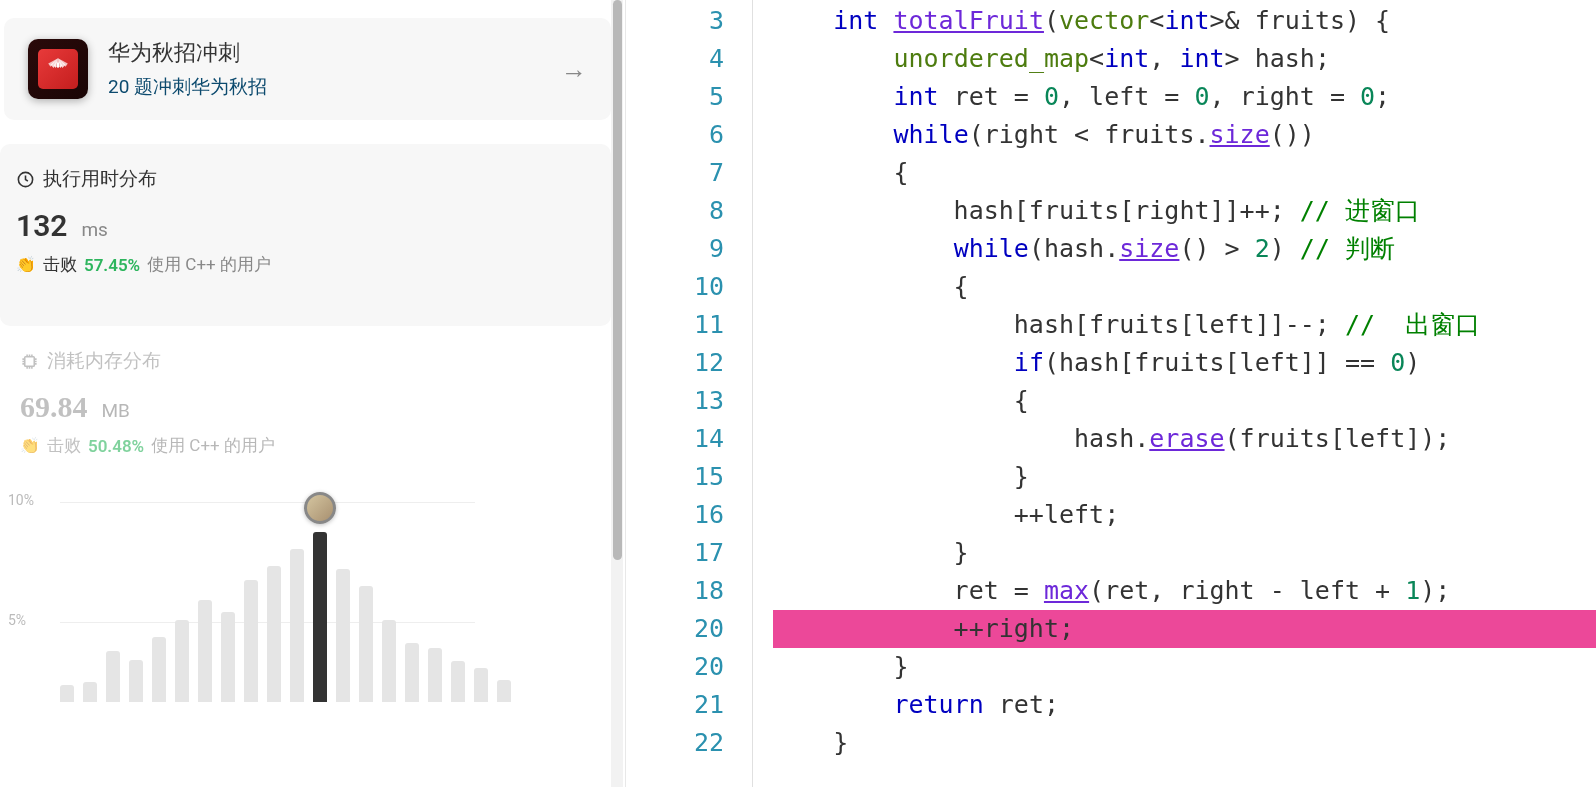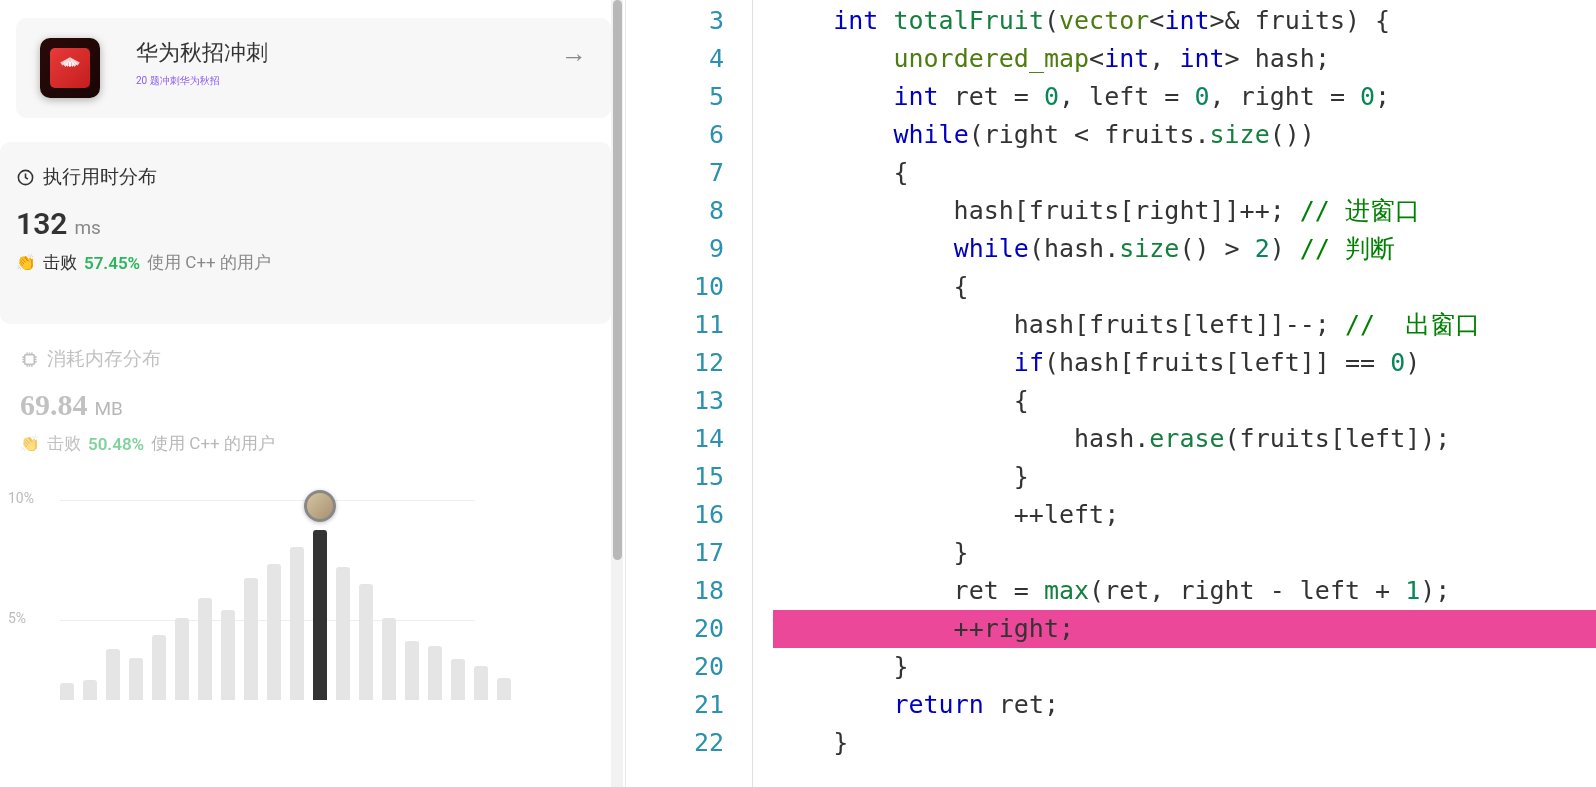--- a/index.html
+++ b/index.html
@@ -13,25 +13,26 @@
     }
     .left-panel {
       width: 625px;
       height: 100%;
       padding: 0;
       overflow-y: auto;
       position: relative;
     }
     .promo-card {
       display: flex;
+      align-items: center;
       background: #f7f7f7;
       border-radius: 10px;
       padding: 20px 24px;
-      margin: 18px 14px 24px 16px;
-      gap: 36px;
+      margin: 18px 14px 24px 4px;
+      gap: 20px;
       cursor: pointer;
     }
     .promo-logo {
       width: 60px;
       height: 60px;
       border-radius: 10px;
       background: linear-gradient(135deg, #2a0a0a, #1a0505);
       display: flex;
       align-items: center;
       justify-content: center;
@@ -42,39 +43,39 @@
       height: 40px;
       background: linear-gradient(135deg, #e83a3a, #c41e1e);
       border-radius: 5px;
       display: flex;
       align-items: center;
       justify-content: center;
     }
     .promo-logo-inner svg { width: 26px; height: 26px; }
     .promo-text { flex: 1; }
     .promo-title { font-size: 22px; font-weight: 500; color: #333; margin-bottom: 6px; }
-    .promo-subtitle { font-size: 10px; color: #8b5cf6; }
+    .promo-subtitle { font-size: 19px; color: #0c4a6e; }
     .promo-arrow { font-size: 26px; color: #888; }
     .stats-card {
       background: #f7f7f7;
       border-radius: 10px;
       padding: 22px 16px;
       margin: 0 14px 22px 0;
     }
     .stats-header {
       display: flex;
       align-items: center;
       gap: 8px;
       margin-bottom: 16px;
       color: #333;
       font-size: 19px;
       font-weight: 500;
     }
     .stats-header svg { width: 19px; height: 19px; }
-    .stats-value { display: flex; align-items: baseline; gap: 7px; margin-bottom: 10px; }
+    .stats-value { display: flex; align-items: baseline; gap: 14px; margin-bottom: 10px; }
     .stats-num { font-size: 30px; font-weight: 600; color: #333; }
     .stats-unit { font-size: 19px; color: #888; }
     .stats-beat { display: flex; align-items: center; gap: 7px; font-size: 17px; }
     .beat-icon { color: #2db55d; font-size: 16px; }
     .beat-label { color: #333; }
     .beat-pct { color: #2db55d; font-weight: 600; }
     .beat-rest { color: #888; }
     .stats-block { margin-bottom: 28px; }
     .mem-block { opacity: 0.6; }
     .mem-block .stats-header { color: #999; }
@@ -157,21 +158,21 @@
       flex: 1;
       padding-left: 20px;
       padding-top: 2px;
       white-space: pre;
       font-size: 25px;
     }
     .code-line { height: 38px; }
     .code-line.current { background: #ec4899; }
     .kw { color: #0000c0; }
     .typ { color: #4d7c0f; }
-    .fn { color: #15803d; }
+    .fn { color: #6d28d9; text-decoration: underline; }
     .num { color: #098658; }
     .cmt { color: #008000; }
     .plain { color: #333; }
   </style>
 </head>
 <body>
 
 <div class="left-panel">
   <div class="promo-card">
     <div class="promo-logo">

